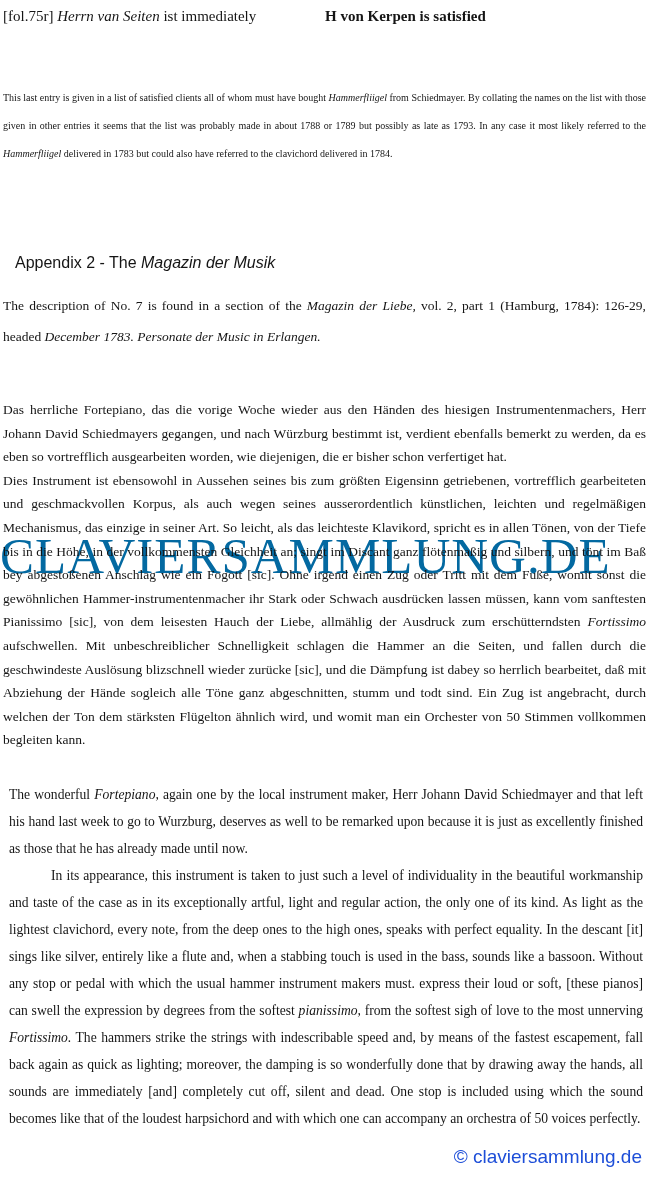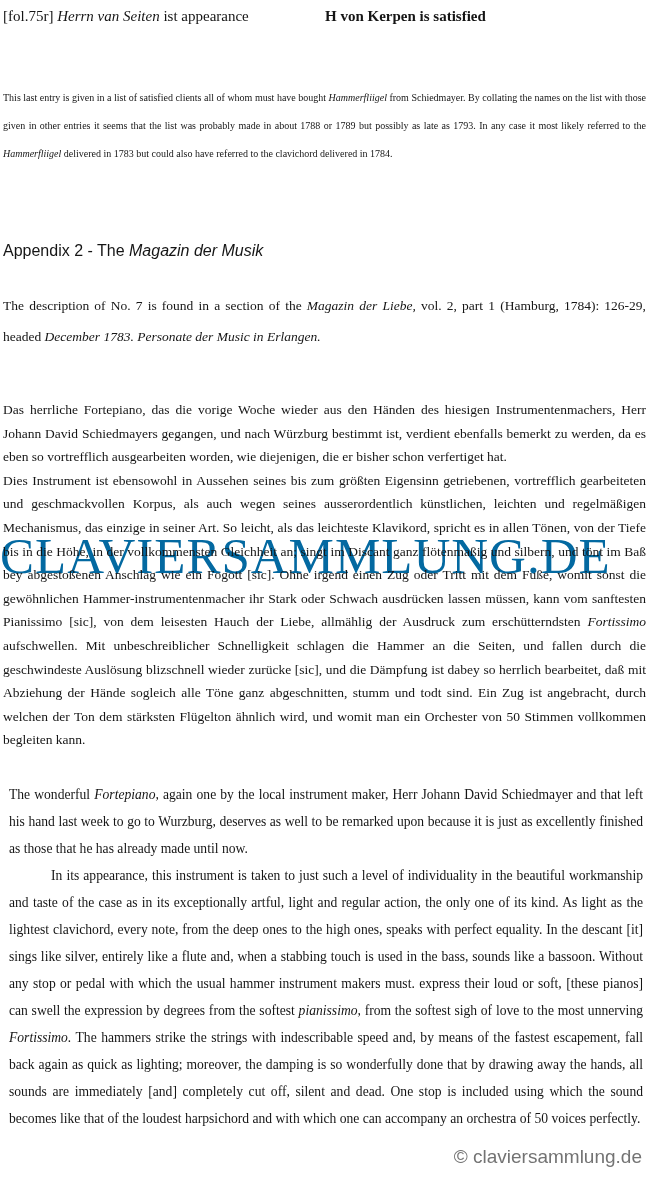--- a/index.html
+++ b/index.html
@@ -44,21 +44,21 @@
     line-height: 28px;
   }
   .heading {
     position: absolute;
     top: 242px;
     left: 3px;
     right: 4px;
     font-family: "Liberation Sans", sans-serif;
     font-size: 16px;
     font-weight: 400;
-    margin: 0;
+    margin: 12px;
     z-index: 1;
   }
   .source {
     top: 290px;
     font-size: 13.5px;
     line-height: 31px;
   }
   .german {
     top: 398px;
     font-size: 13.5px;
@@ -85,34 +85,34 @@
     white-space: nowrap;
     z-index: 0;
     user-select: none;
   }
   .copyright {
     position: absolute;
     top: 1146px;
     right: 8px;
     font-family: "Liberation Sans", sans-serif;
     font-size: 19px;
-    color: #737373;
+    color: #1d4ed8;
     z-index: 1;
     white-space: nowrap;
   }
 </style>
 </head>
 <body>
 
 <div class="page">
 
   <div class="watermark">CLAVIERSAMMLUNG.DE</div>
 
   <div class="header-row">
-    <span class="header-left"><span>[fol.75r] </span><span class="i">Herrn van Seiten</span><span> ist appearance</span></span>
+    <span class="header-left"><span>[fol.75r] </span><span class="i">Herrn van Seiten</span><span> ist immediately</span></span>
     <span class="header-right">H von Kerpen is satisfied</span>
   </div>
 
   <div class="block intro">
     <p><span>This last entry is given in a list of satisfied clients all of whom must have bought </span><span class="i">Hammerfliigel</span><span> from Schiedmayer. By collating the names on the list with those given in other entries it seems that the list was probably made in about 1788 or 1789 but possibly as late as 1793. In any case it most likely referred to the </span><span class="i">Hammerfliigel</span><span> delivered in 1783 but could also have referred to the clavichord delivered in 1784.</span></p>
   </div>
 
   <h2 class="heading"><span>Appendix 2 - The </span><span class="i">Magazin der Musik</span></h2>
 
   <div class="block source">

